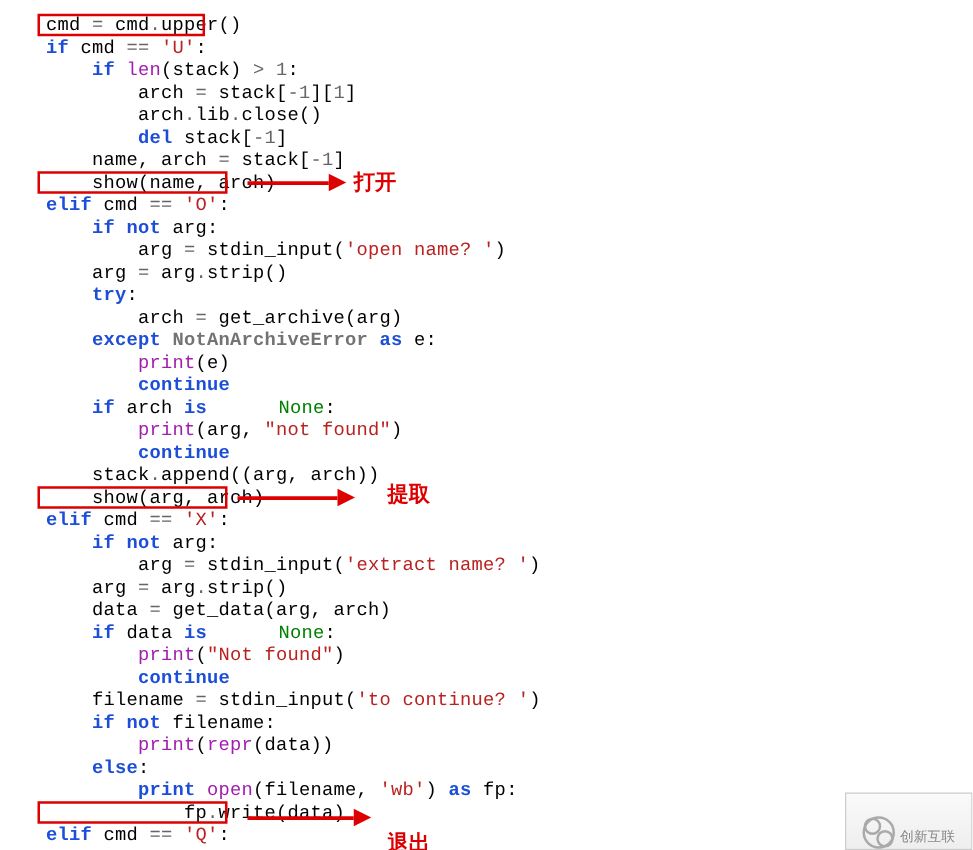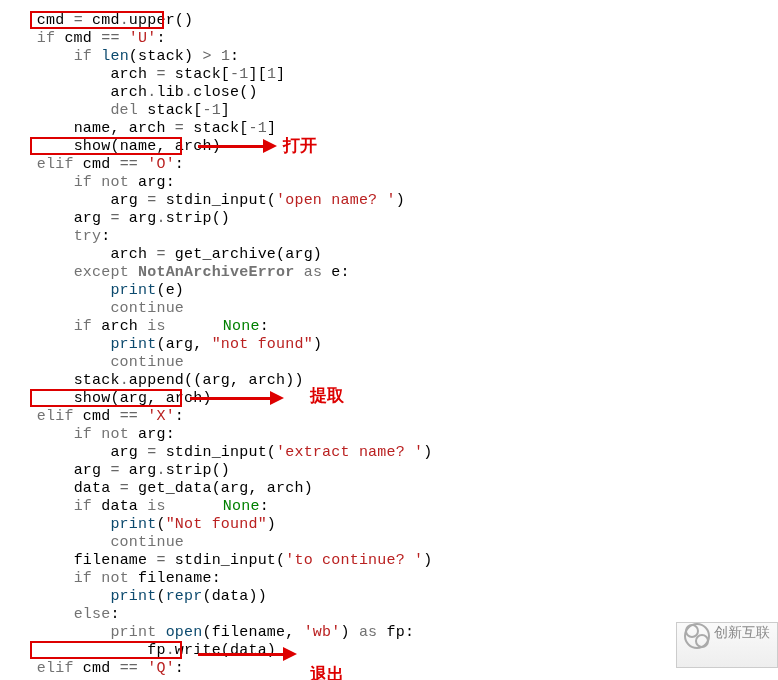--- a/index.html
+++ b/index.html
@@ -14,26 +14,26 @@
     overflow: hidden;
     position: relative;
   }
   .code-area {
     position: absolute;
     top: -6px;
     left: 0;
     white-space: pre;
     letter-spacing: 0.2px;
   }
-  .kw  { color: #737373; font-weight: normal; }
+  .kw  { color: #1d4ed8; font-weight: bold; }
   .op  { color: #666666; }
   .str { color: #ba2121; }
   .num { color: #666666; }
   .bn  { color: #008000; padding-left: 48px; }          
-  .bf  { color: #0c4a6e; }          
+  .bf  { color: #a21caf; }          
   .exc { color: #737373; font-weight: bold; }    
   .txt { color: #000; }
   .box {
     position: absolute;
     border: 2px solid #d00;
     height: 18px;
     box-sizing: border-box;
     pointer-events: none;
   }
   .arrow {
@@ -57,32 +57,32 @@
     position: absolute;
     color: #d00;
     font-family: "Microsoft YaHei","SimSun",sans-serif;
     font-size: 17px;
     font-weight: bold;
     line-height: 22px;
   }
   .watermark {
     position: absolute;
     right: 0;
-    bottom: 12px;
+    bottom: 0;
     width: 100px;
     height: 44px;
     border: 1px solid #ccc;
     background: linear-gradient(180deg,#fafafa,#eee);
     display: flex;
-    align-items: flex-start;
+    align-items: flex-end;
     justify-content: center;
     gap: 4px;
     color: #888;
     font-family: sans-serif;
-    font-size: 14px;
+    font-size: 11px;
   }
   .watermark .logo {
     width: 22px; height: 22px;
     border: 2px solid #aaa;
     border-radius: 50%;
     position: relative;
   }
   .watermark .logo::before,
   .watermark .logo::after {
     content: "";

